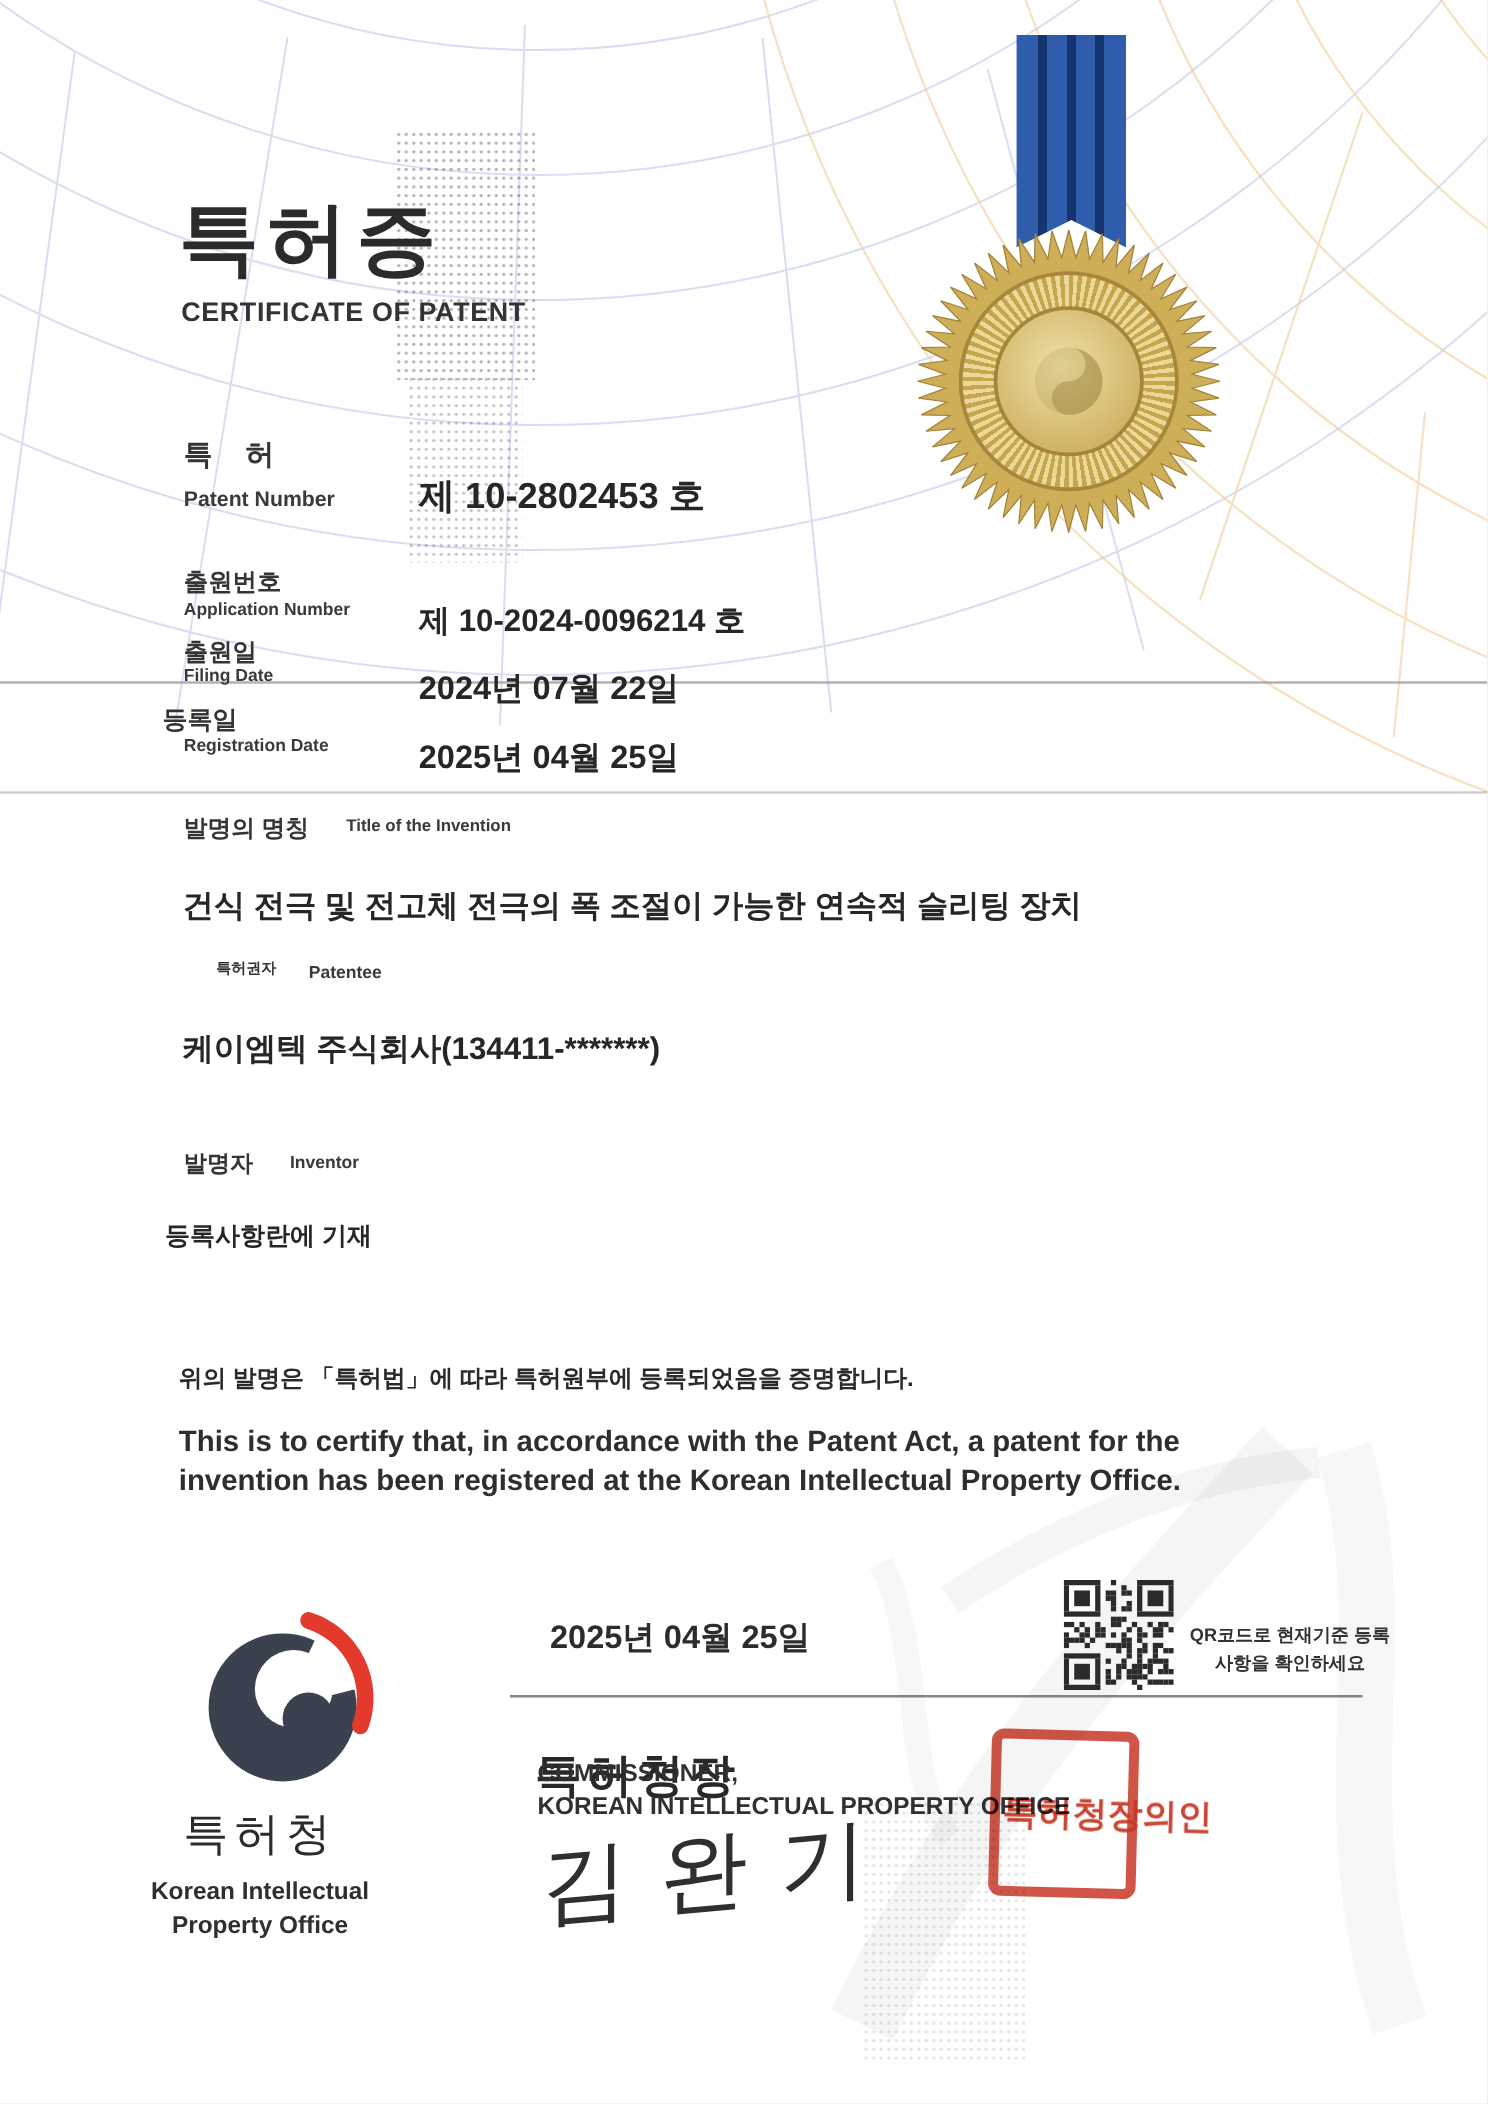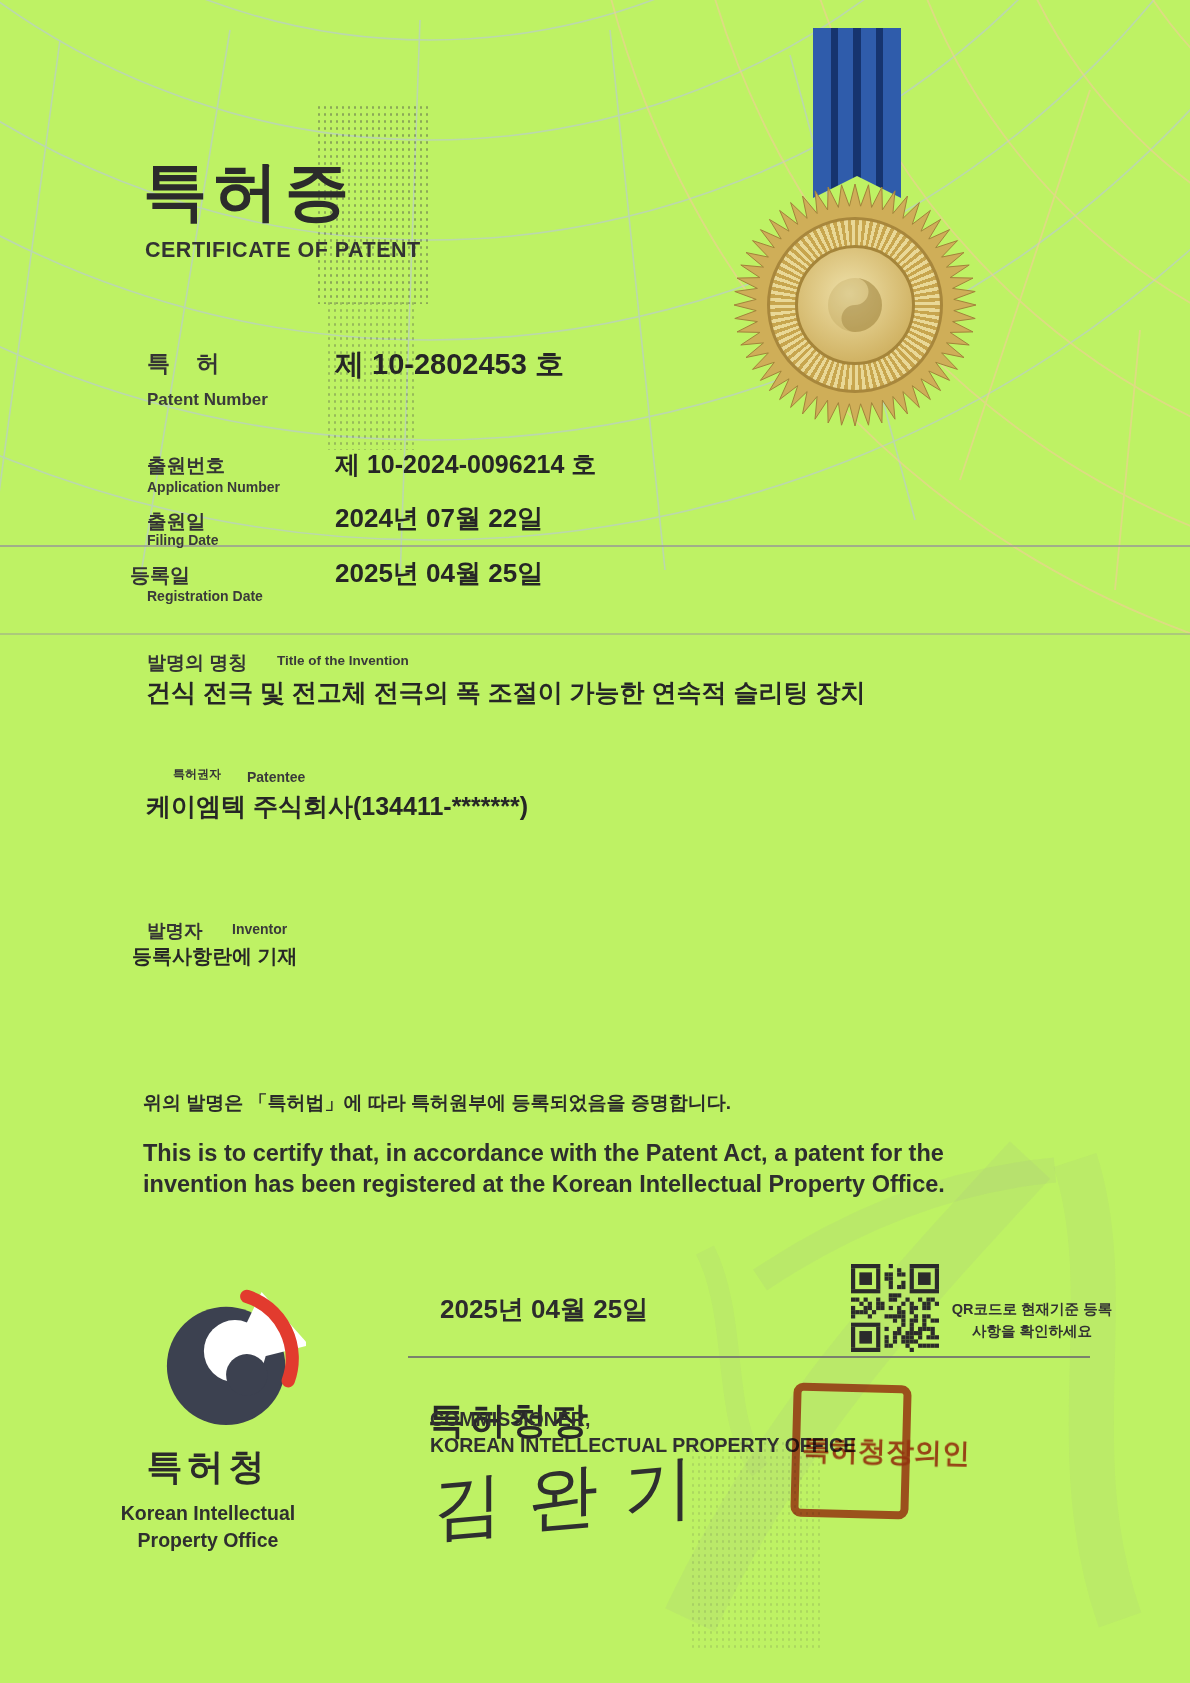--- a/index.html
+++ b/index.html
@@ -1,19 +1,19 @@
 <!DOCTYPE html>
 <html><head>
 <meta charset="utf-8">
 <style>
   html,body{margin:0;padding:0;background:#e8e8e8;}
   *{box-sizing:border-box;}
   #certificate{
     position:relative;width:1190px;height:1683px;margin:0 auto;
-    background:#bef264;overflow:hidden;
+    background:#ffffff;overflow:hidden;
     font-family:"Liberation Sans","DejaVu Sans",sans-serif;color:#2d2d2d;
   }
   .abs{position:absolute;}
   svg.bg{position:absolute;left:0;top:0;width:1190px;height:1683px;z-index:0;}
   .noise{position:absolute;z-index:1;
     background-image:radial-gradient(circle,rgba(70,70,70,.85) 1px,transparent 1.5px);
     background-size:6px 7px;}
   .n1{left:316px;top:104px;width:112px;height:200px;opacity:.5;}
   .n2{left:326px;top:300px;width:92px;height:150px;opacity:.38;}
   .n3{left:690px;top:1440px;width:130px;height:210px;opacity:.18;}
@@ -30,21 +30,21 @@
   .medal-center{position:absolute;left:62px;top:62px;width:120px;height:120px;border-radius:50%;
     background:radial-gradient(circle at 45% 40%,#eee0a9,#d2b567 70%,#c3a352);
     border:3px solid #a5853a;display:flex;align-items:center;justify-content:center;}
 
   
   .title-kr{left:143px;top:148px;font-size:64px;font-weight:800;letter-spacing:7px;color:#2b2b2b;z-index:4;}
   .title-en{left:145px;top:238px;font-size:21.5px;font-weight:700;letter-spacing:.5px;color:#333;z-index:4;}
 
   .lkr{font-weight:700;color:#343434;z-index:4;white-space:nowrap;}
   .len{font-weight:700;color:#3a3a3a;z-index:4;white-space:nowrap;}
-  .val{font-weight:700;color:#262626;z-index:4;white-space:nowrap;}
+  .val{font-weight:700;color:#262626;z-index:4;white-space:nowrap;margin-top:32px;}
 
   .hr{background:#979797;z-index:3;}
   .hr1{left:0;top:545px;width:1190px;height:2px;opacity:.75;}
   .hr2{left:0;top:633px;width:1190px;height:2px;opacity:.45;}
   .hr3{left:408px;top:1356px;width:682px;height:2px;background:#6e6e6e;opacity:.85;}
 
   .stmt-kr{left:143px;top:1090px;font-size:19px;font-weight:800;color:#2a2a2a;white-space:nowrap;z-index:4;}
   .stmt-en{left:143px;top:1138px;width:905px;font-size:23.5px;font-weight:700;line-height:1.32;color:#2e2e2e;z-index:4;}
 
   .issue-date{left:440px;top:1292px;font-size:26px;font-weight:600;color:#2c2c2c;z-index:4;}
@@ -59,21 +59,21 @@
   .seal{left:792px;top:1384px;width:118px;height:134px;z-index:5;
     border:8px solid rgba(200,55,38,.85);border-radius:10px;transform:rotate(1.5deg);
     display:grid;grid-template-columns:1fr 1fr;grid-auto-flow:column;align-items:center;justify-items:center;
     mix-blend-mode:multiply;padding:2px;}
   .seal span{font-size:28px;font-weight:800;color:rgba(198,54,36,.92);filter:blur(.3px);line-height:1;}
 
   .signature{left:432px;top:1450px;font-size:70px;font-weight:500;color:#2f2f2f;z-index:6;
     letter-spacing:26px;transform:rotate(-5deg) skewX(-5deg);white-space:nowrap;}
 
   .logo{left:158px;top:1286px;width:148px;height:148px;z-index:4;}
-  .agency-kr{left:128px;top:1443px;width:160px;text-align:center;font-size:36px;font-weight:700;
+  .agency-kr{left:128px;top:1443px;width:160px;text-align:center;font-size:36px;font-weight:400;
     letter-spacing:5px;color:#2b2b2b;z-index:4;}
   .agency-en{left:98px;top:1500px;width:220px;text-align:center;font-size:19.5px;font-weight:700;
     line-height:1.4;color:#2f2f2f;z-index:4;}
 </style>
 </head>
 <body>
 
 <div id="certificate">
 
   <svg class="bg" viewBox="0 0 1190 1683">

